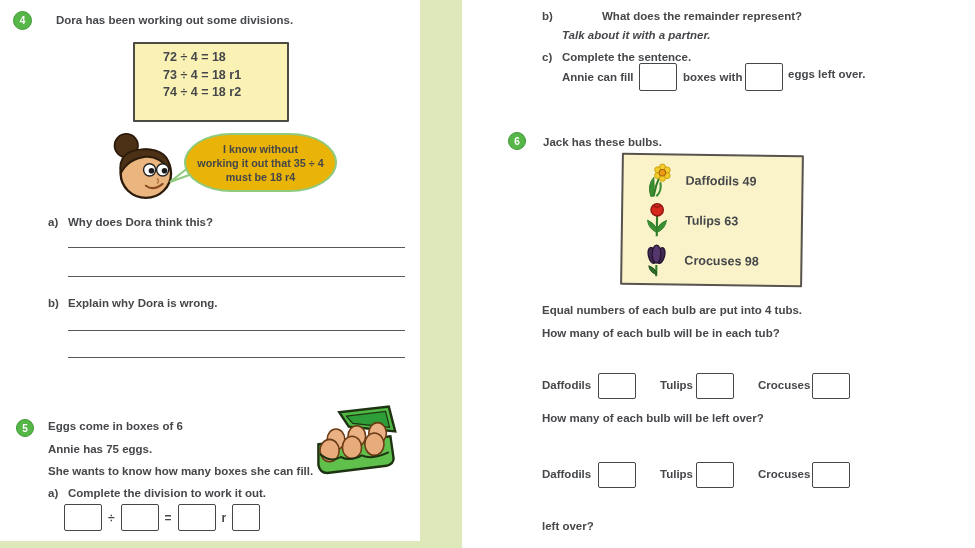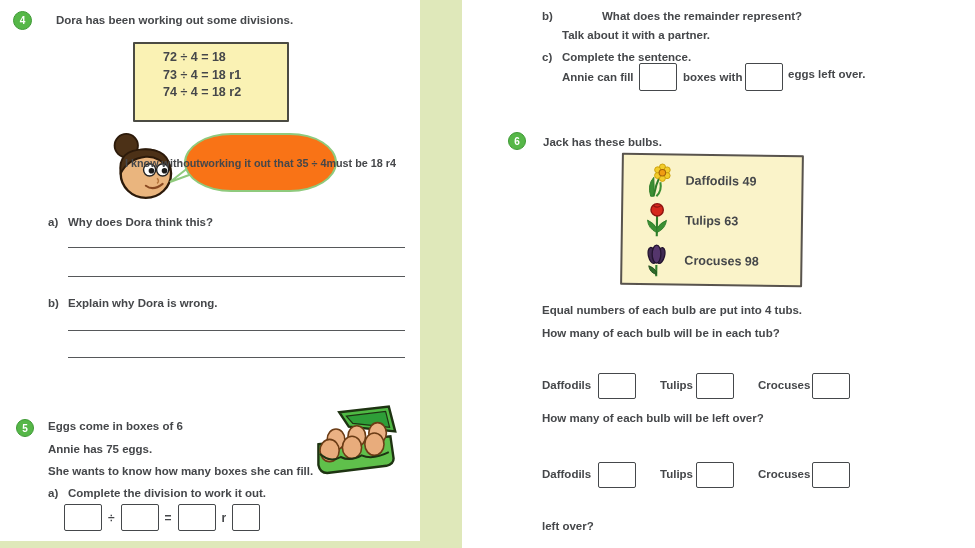--- a/index.html
+++ b/index.html
@@ -22,23 +22,23 @@
   .badge{position:absolute;width:19px;height:19px;border-radius:50%;background:var(--accent-green);
          border:1px solid #3f9a36;color:#fff;font-size:10px;font-weight:700;
          display:flex;align-items:center;justify-content:center;}
   .txt{position:absolute;font-size:11.5px;font-weight:600;color:var(--text);white-space:nowrap;}
   .lbl{font-weight:700;}
   .wline{position:absolute;width:337px;border-bottom:1.5px solid var(--line);}
   .abox{position:absolute;width:38px;height:26px;border:1.6px solid var(--box-border);background:#fff;border-radius:2px;}
   .panel{position:absolute;left:133px;top:42px;width:156px;height:80px;background:var(--panel-yellow);
          border:2px solid #4b4b43;border-radius:1px;padding:5px 0 0 28px;}
   .panel .dline{font-size:12.5px;line-height:17.5px;font-weight:600;color:var(--text);white-space:nowrap;}
-  .bubble{position:absolute;left:184px;top:133px;width:153px;height:59px;background:#f97316;
+  .bubble{position:absolute;left:184px;top:133px;width:153px;height:59px;background:#eab308;
           border:2px solid var(--bubble-green);border-radius:48px/30px;
-          display:flex;flex-direction:row;align-items:center;justify-content:center;}
+          display:flex;flex-direction:column;align-items:center;justify-content:center;}
   .bubble div{font-size:10.8px;line-height:14px;font-weight:600;color:var(--text);white-space:nowrap;}
   .tail{position:absolute;left:168px;top:158px;}
   .divrow{position:absolute;left:64px;top:504px;display:flex;align-items:center;gap:6px;}
   .divrow .bx{width:38px;height:27px;border:1.6px solid var(--box-border);border-radius:2px;background:#fff;}
   .divrow .bx.small{width:28px;}
   .divrow .sym{font-size:12px;font-weight:700;color:var(--text);}
   .note{position:absolute;left:621px;top:154px;width:182px;height:132px;background:var(--note-yellow);
         border:2px solid #58534d;border-radius:1px;transform:rotate(0.8deg);padding-top:5px;}
   .bulb-row{display:flex;align-items:center;height:40px;padding-left:20px;}
   .bulb-row .bicon{width:28px;height:36px;flex:0 0 28px;}
@@ -131,21 +131,21 @@
         <ellipse cx="78" cy="52" rx="12" ry="14" fill="#e8ac7c" stroke="#6b3c16" stroke-width="2"></ellipse>
         <path d="M10,64 Q22,76 36,68 Q48,74 62,66 Q76,72 96,62" fill="none" stroke="#1e3312" stroke-width="2.5"></path>
       </svg>
     </div>
   </div>
 
   <div class="page page-right">
 
     <div class="txt lbl" style="left:80px;top:10px;">b)</div>
     <div class="txt" style="left:100px;top:10px;margin-left:40px;">What does the remainder represent?</div>
-    <div class="txt" style="left:100px;top:29px;">Talk about it with a partner.</div>
+    <div class="txt" style="left:100px;top:29px;font-style:italic;">Talk about it with a partner.</div>
 
     <div class="txt lbl" style="left:80px;top:51px;">c)</div>
     <div class="txt" style="left:100px;top:51px;">Complete the sentence.</div>
 
     <div class="txt" style="left:100px;top:71px;">Annie can fill</div>
     <div class="abox" style="left:177px;top:63px;height:28px;"></div>
     <div class="txt" style="left:221px;top:71px;">boxes with</div>
     <div class="abox" style="left:283px;top:63px;height:28px;"></div>
     <div class="txt" style="left:326px;top:68px;text-align:center;">eggs left over.</div>
 

